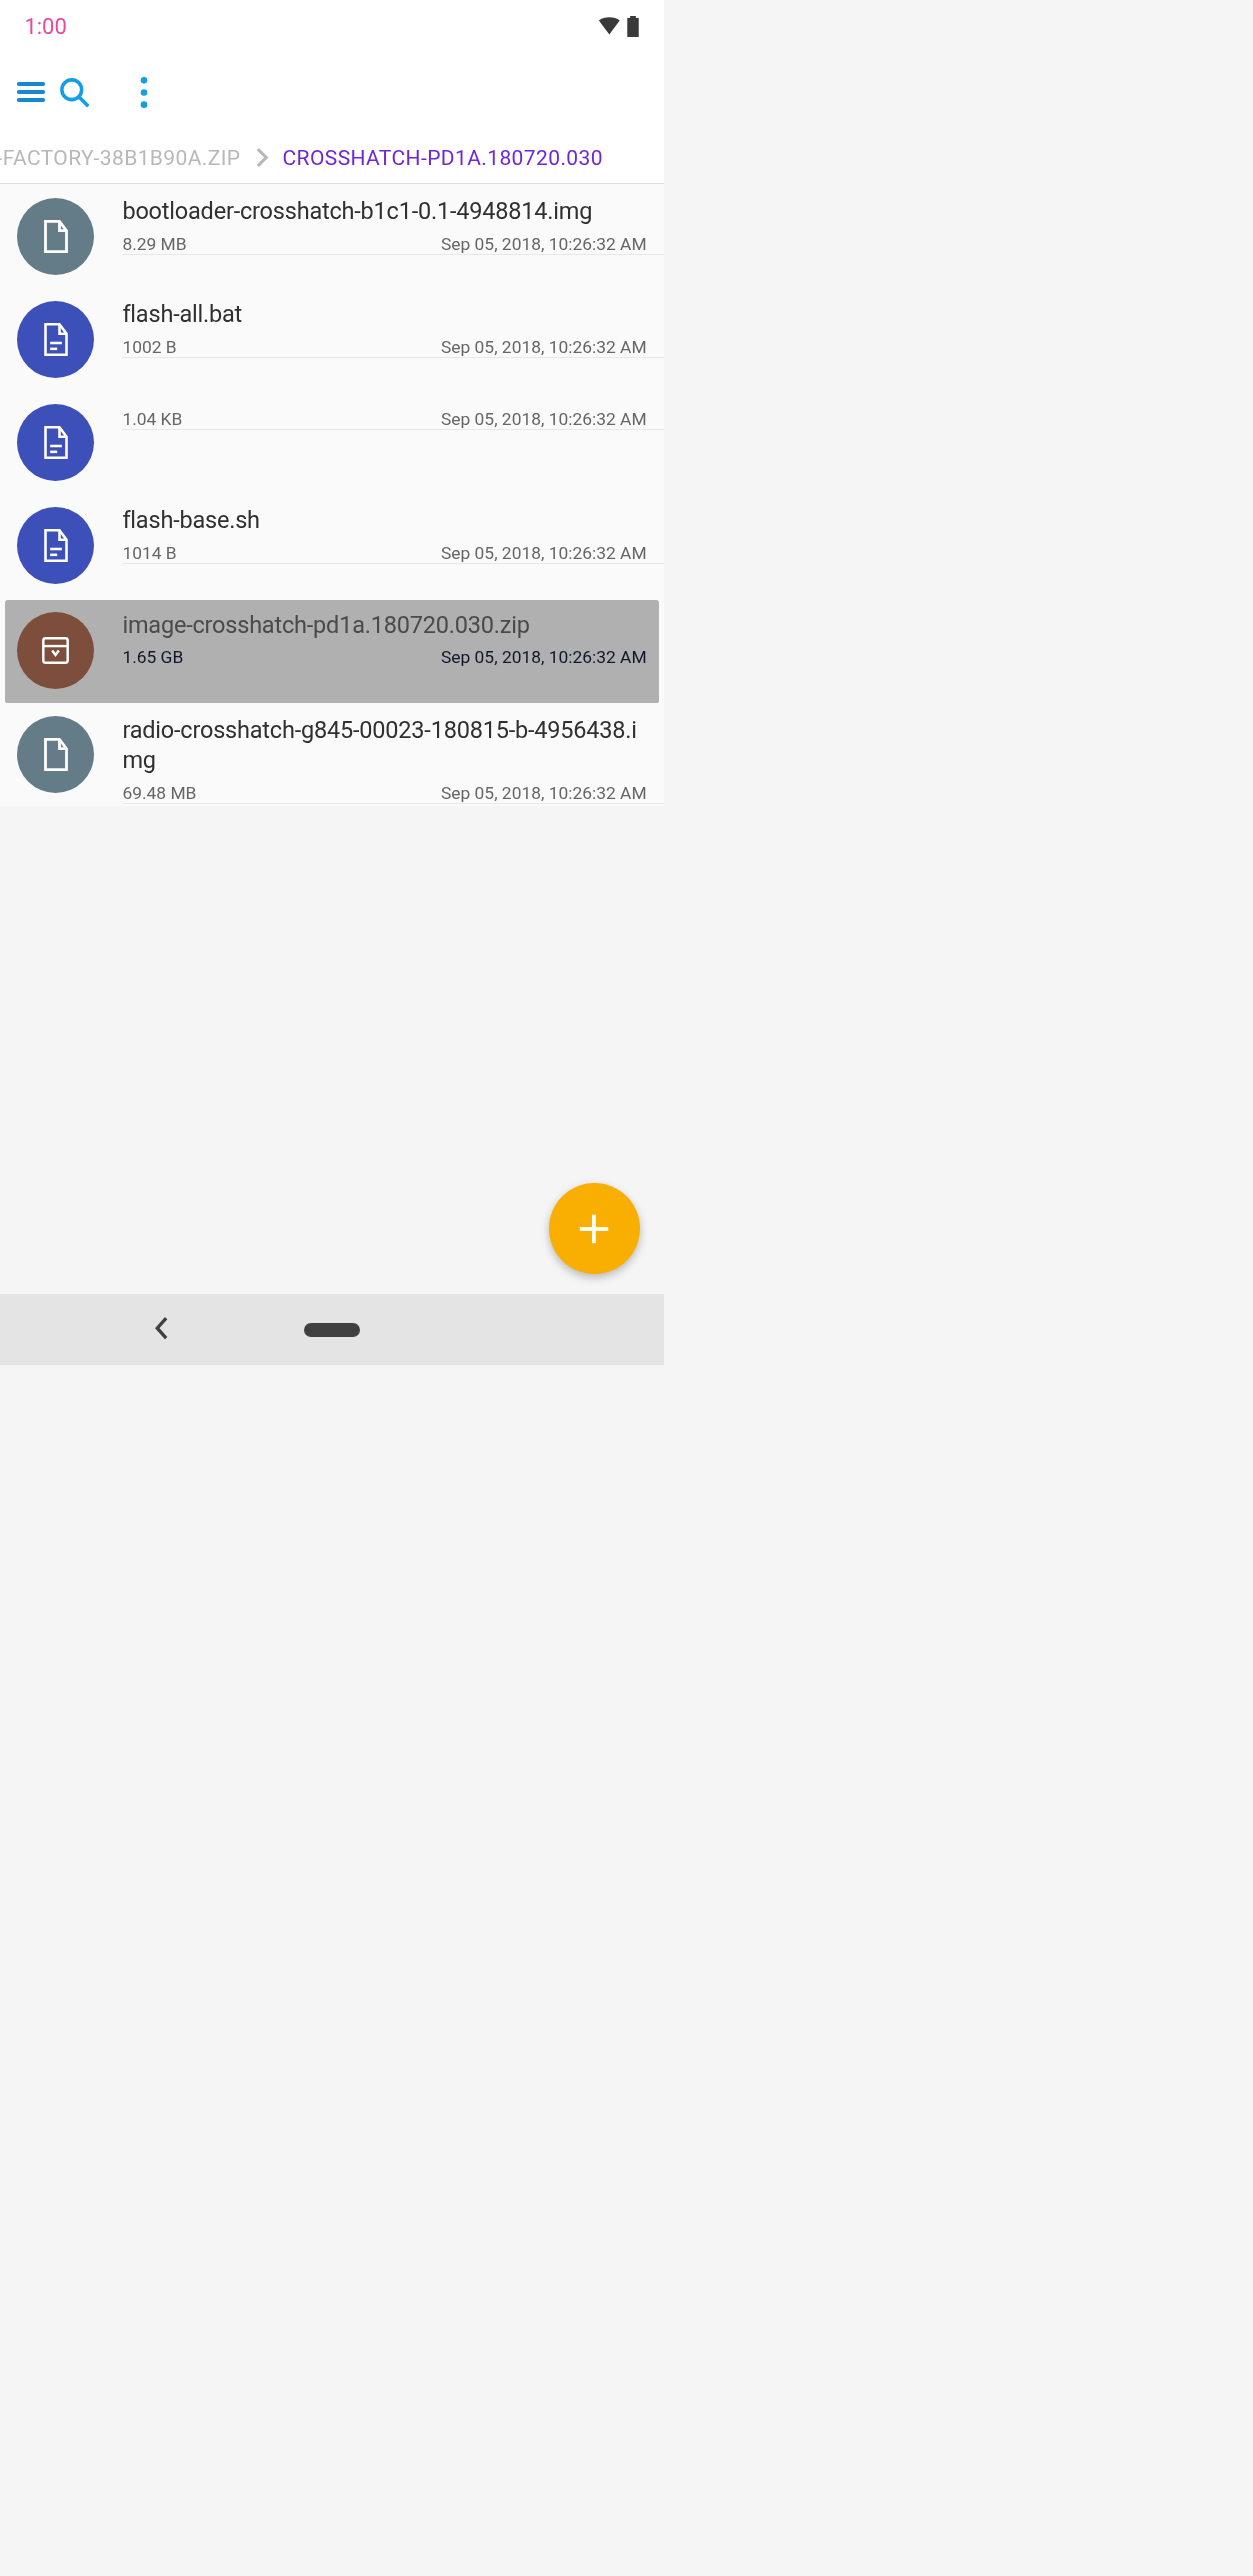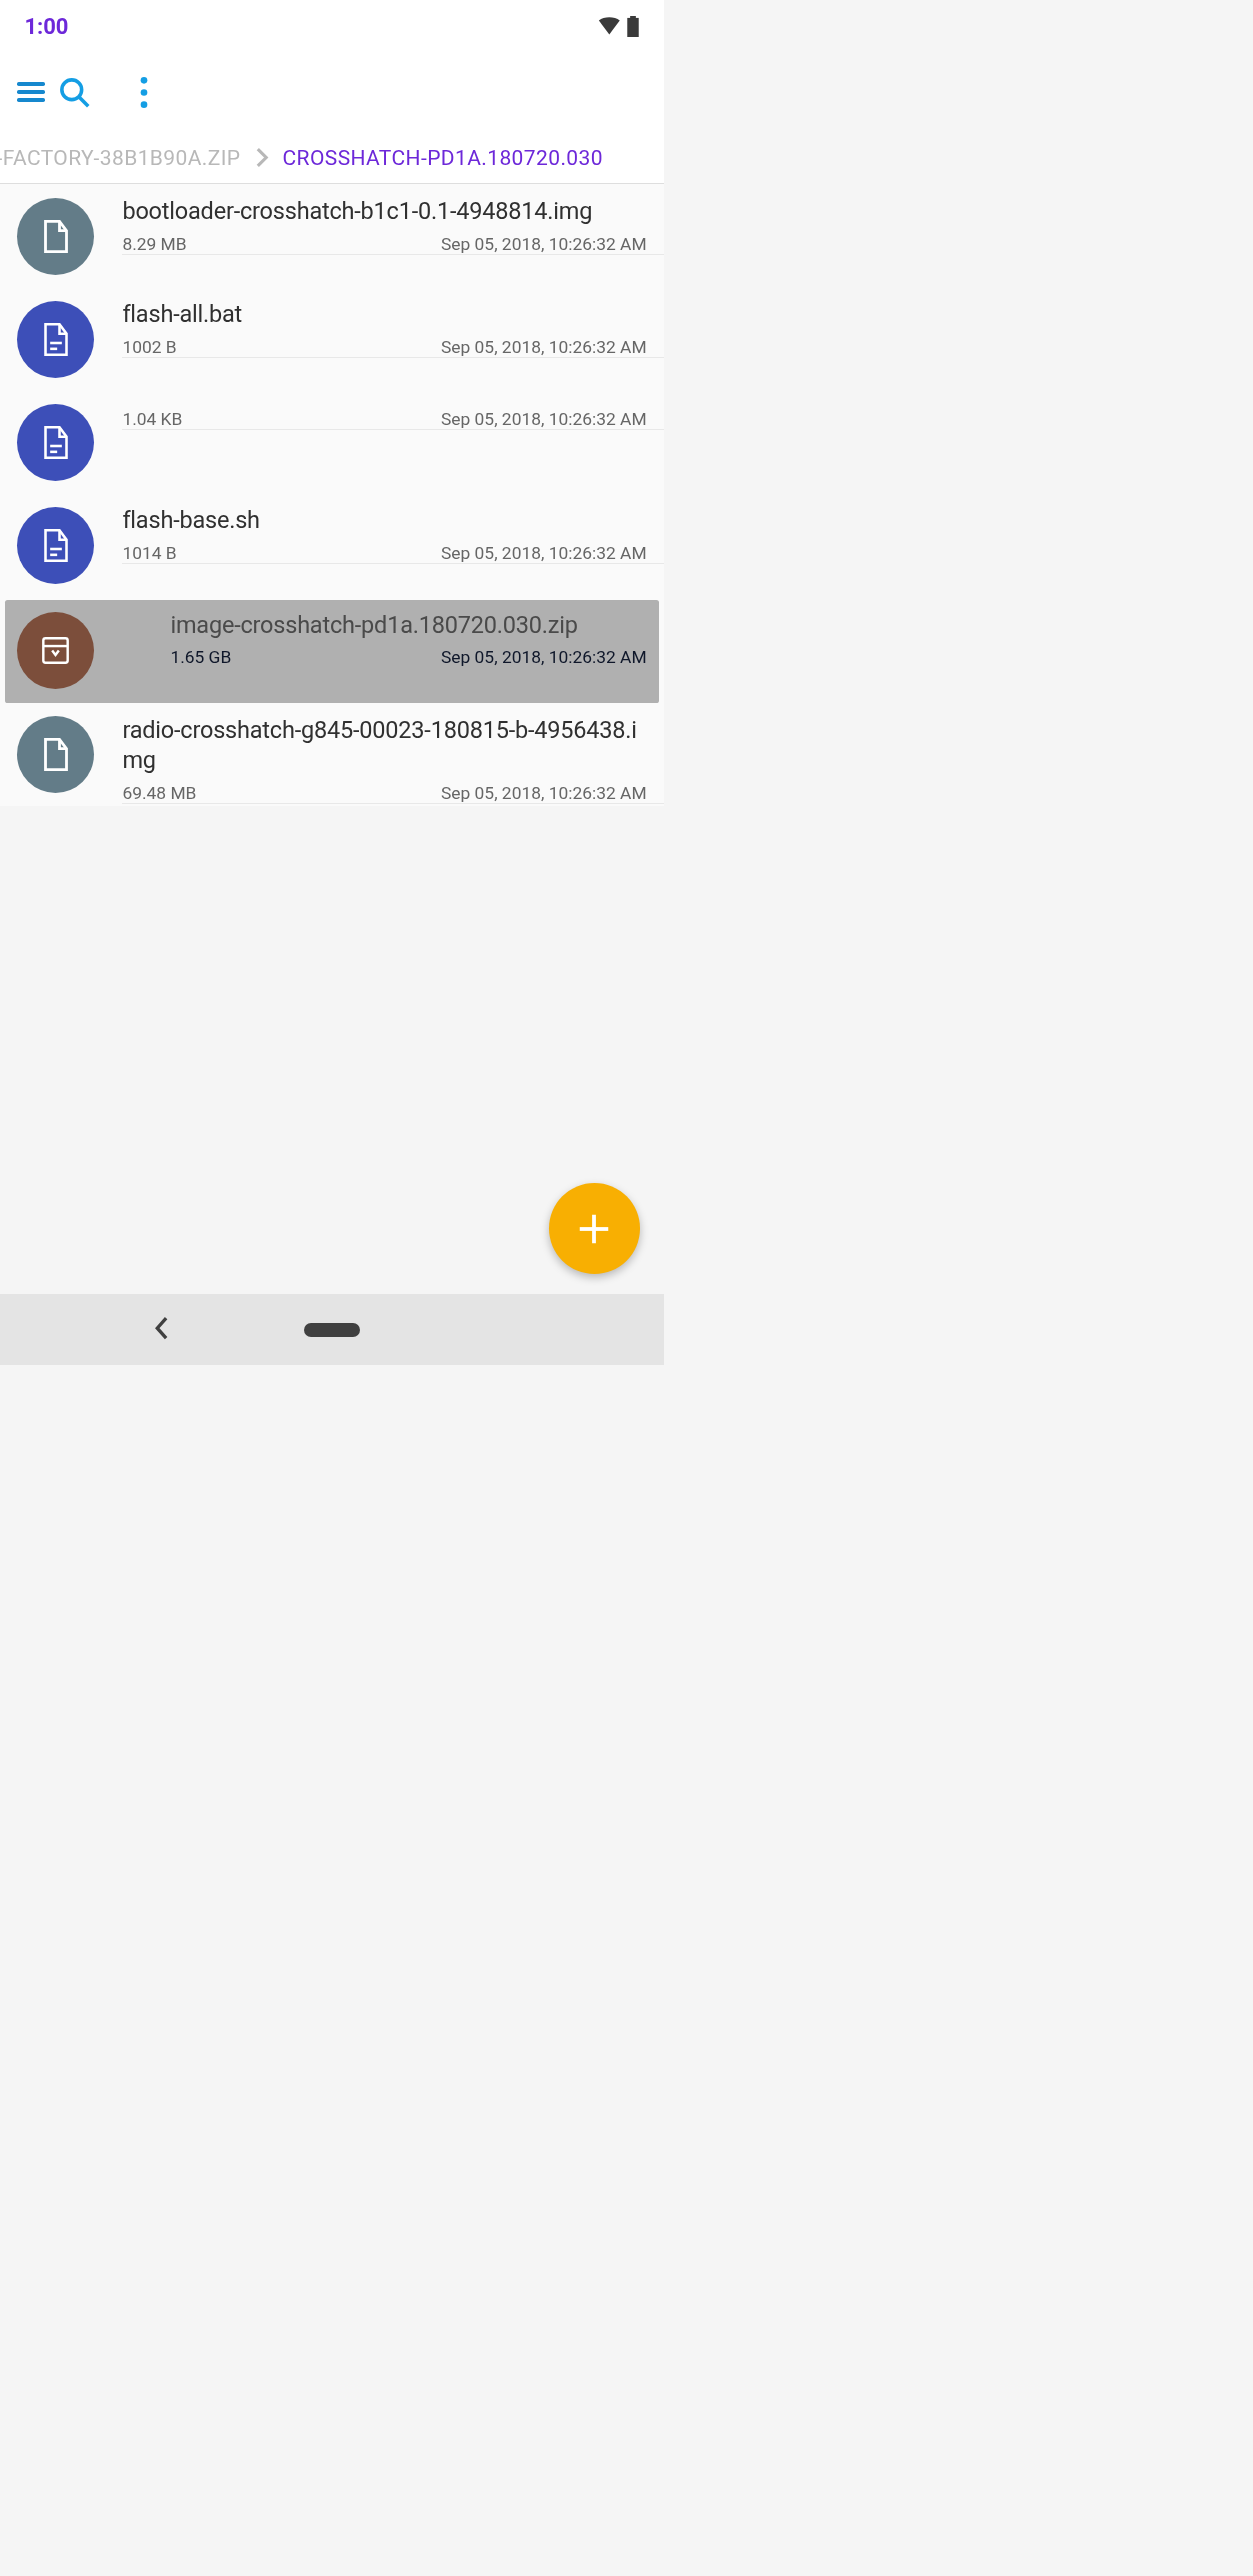--- a/index.html
+++ b/index.html
@@ -18,22 +18,22 @@
     .status-bar {
       height: 52px;
       background: #ffffff;
       display: flex;
       align-items: center;
       justify-content: space-between;
       padding: 0 24.4px 0 24.4px;
     }
     .status-time {
       font-size: 22px;
-      font-weight: 700;
-      color: #6d28d9;
+      font-weight: 400;
+      color: #ec4899;
     }
     .status-icons {
       display: flex;
       align-items: center;
       gap: 5.2px;
     }
     .app-bar {
       height: 80px;
       background: #ffffff;
       display: flex;
@@ -108,21 +108,20 @@
       display: flex;
       align-items: flex-start;
       padding: 12.2px 17.4px 0 17.4px;
       min-height: 103px;
     }
     .file-row.selected {
       background: #b0b0b0;
       margin: 3.5px 5.2px 0 5.2px;
       border-radius: 2.6px;
       padding: 10.4px 12.2px 7px 12.2px;
-      gap: 48px;
     }
     .file-icon-circle {
       width: 77px;
       height: 77px;
       border-radius: 50%;
       display: flex;
       align-items: center;
       justify-content: center;
       flex-shrink: 0;
       margin-top: 1.7px;

